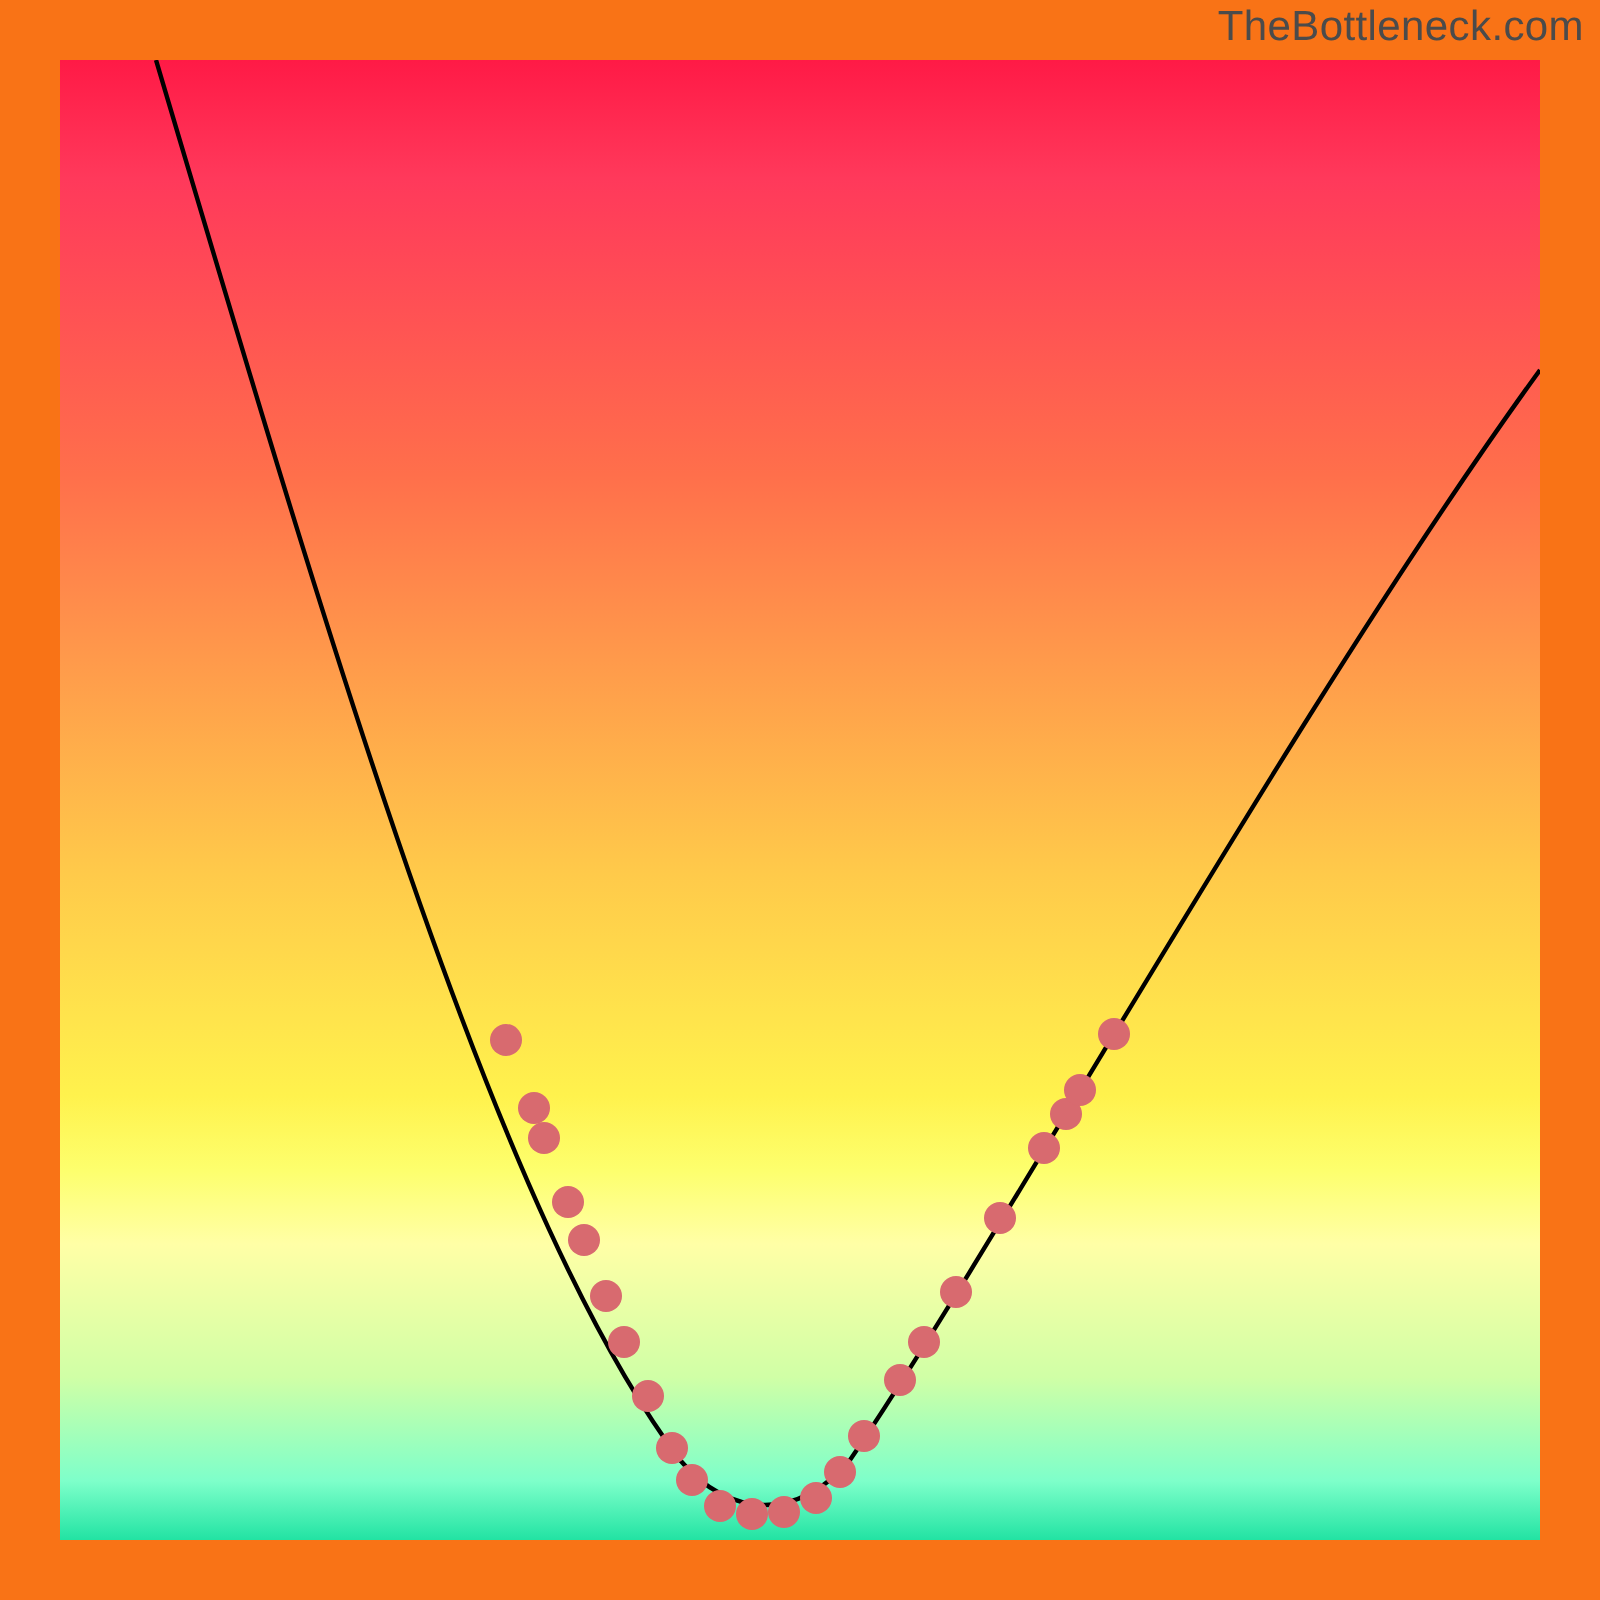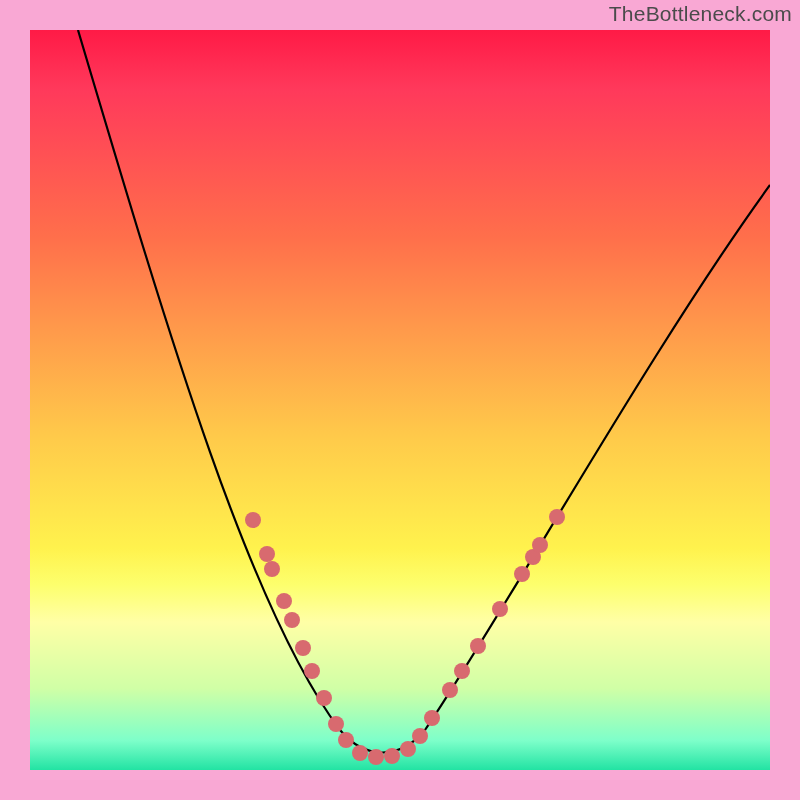--- a/index.html
+++ b/index.html
@@ -8,21 +8,21 @@
     width: 800px;
     height: 800px;
     overflow: hidden;
     background: #000;
     font-family: Arial, Helvetica, sans-serif;
   }
   .frame {
     position: absolute;
     left: 0; top: 0;
     width: 800px; height: 800px;
-    background: #f9a8d4;
+    background: #f97316;
   }
   .plot-area {
     position: absolute;
     left: 30px;
     top: 30px;
     width: 740px;
     height: 740px;
     overflow: hidden;
     background: linear-gradient(
       to bottom,

